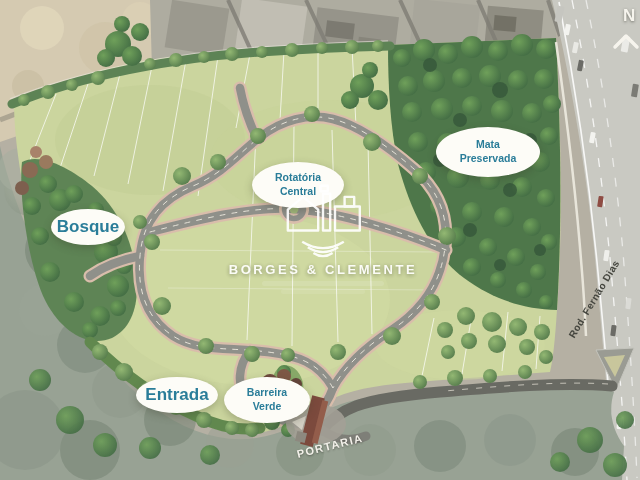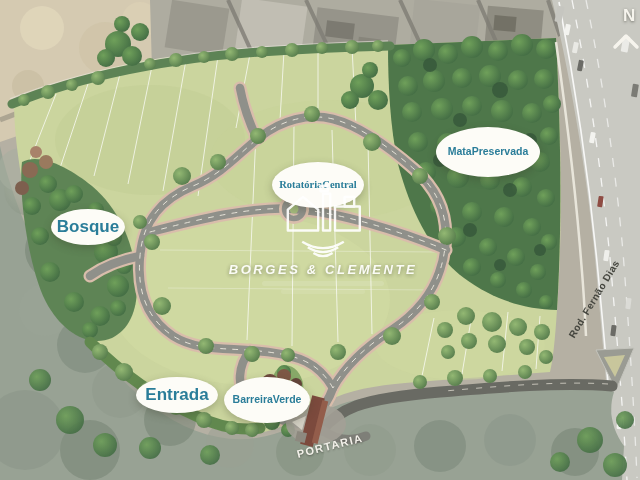--- a/index.html
+++ b/index.html
@@ -4,32 +4,32 @@
 <style>
   html,body{margin:0;padding:0;background:#ddd;}
   .stage{
     position:relative;width:640px;height:480px;overflow:hidden;
     font-family:"Liberation Sans",sans-serif;
     background:var(--surroundings,#b5b0a3);
   }
   .stage svg.scene{position:absolute;left:0;top:0;}
   
   .oval{
-    position:absolute;display:flex;flex-direction:row;align-items:center;justify-content:center;
+    position:absolute;display:flex;flex-direction:column;align-items:center;justify-content:center;
     background:var(--label-bg,#fdfcf7);border-radius:50%;
     color:var(--label-text,#2a7d99);
     box-shadow:0 3px 8px rgba(55,60,40,.30);
     text-align:center;font-weight:600;line-height:1.3;
     transform:translate(-50%,-50%);
   }
   .oval .l{display:block;}
   .lbl-1line{font-size:17px;}
   .lbl-2line{font-size:10.5px;}
   
-  .logo{position:absolute;left:212px;top:184px;width:222px;text-align:center;opacity:.96;font-style:italic;}
+  .logo{position:absolute;left:212px;top:184px;width:222px;text-align:center;opacity:.96;}
   .logo svg{display:block;margin:0 auto;}
   .brand-name{
     margin-top:1px;color:#fdfdfa;font-size:13px;font-weight:600;letter-spacing:2.6px;
     text-shadow:0 1px 4px rgba(40,45,30,.45);white-space:nowrap;
   }
   .brand-bar{height:5px;border-radius:3px;background:rgba(255,255,255,.13);margin:4px auto 0;}
   .brand-bar.b1{width:122px;}
   .brand-bar.b2{width:84px;background:rgba(255,255,255,.10);margin-top:3px;}
   
   .portaria-text{
@@ -417,21 +417,21 @@
       <rect x="296" y="432" width="10" height="10" fill="#8d897f" transform="rotate(14 301 437)"></rect>
     </g>
 
     <path d="M556,42 C566,112 576,192 582,272 C584,296 585,316 586,336" stroke="#ebe8dd" stroke-width="2.5" opacity=".95" fill="none"></path>
   </svg>
 
   <div class="oval lbl-1line" style="left:88px;top:227px;width:74px;height:36px;">
     <span class="l">Bosque</span>
   </div>
 
-  <div class="oval lbl-2line" style="left:318px;top:185px;width:92px;height:46px;font-family:Liberation Serif, serif;">
+  <div class="oval lbl-2line" style="left:298px;top:185px;width:92px;height:46px;">
     <span class="l">Rotatória</span>
     <span class="l">Central</span>
   </div>
 
   <div class="oval lbl-2line" style="left:488px;top:152px;width:104px;height:50px;">
     <span class="l">Mata</span>
     <span class="l">Preservada</span>
   </div>
 
   <div class="oval lbl-1line" style="left:177px;top:395px;width:82px;height:36px;">

